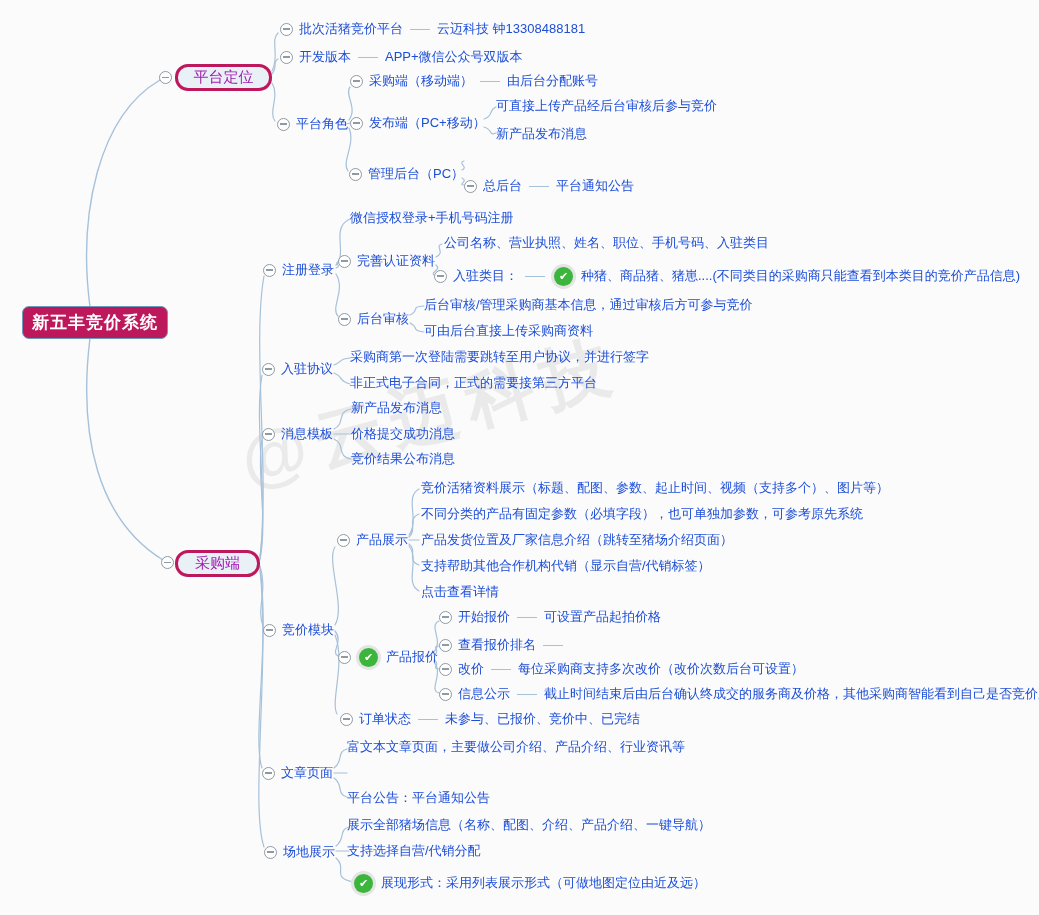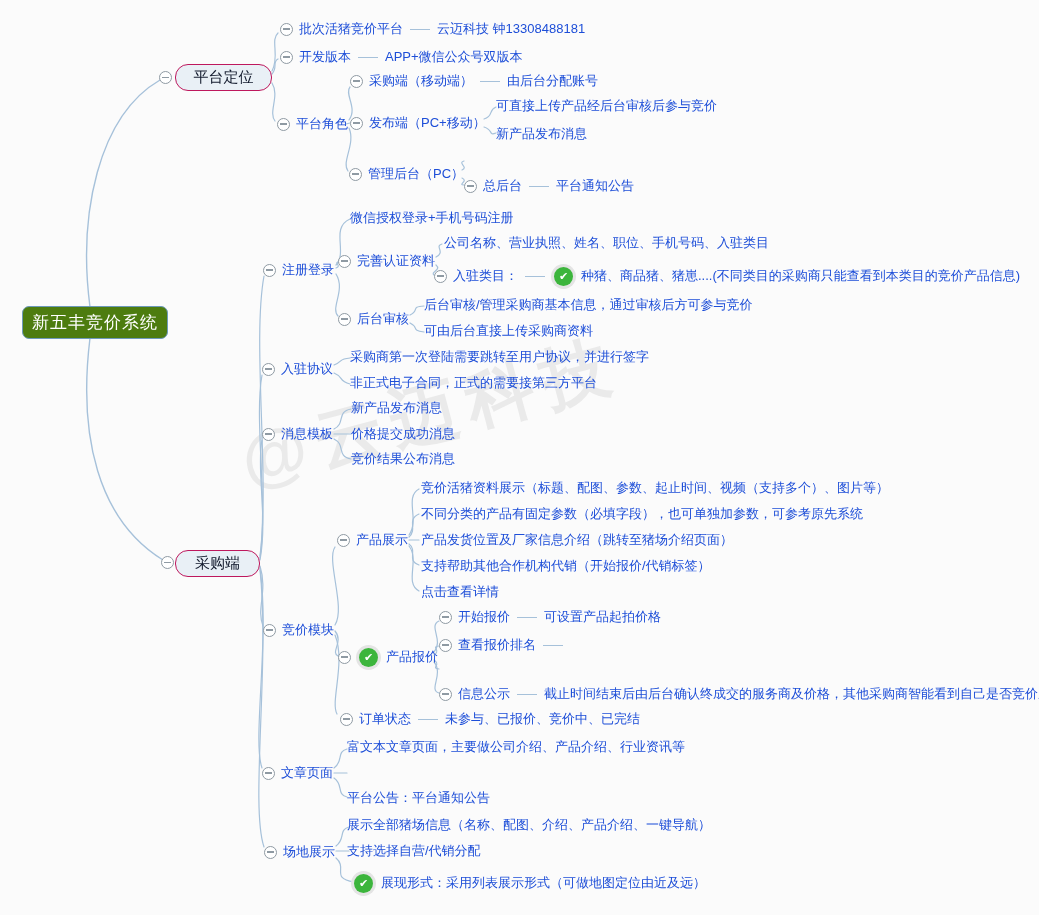--- a/index.html
+++ b/index.html
@@ -12,24 +12,24 @@
   .row{position:absolute;display:flex;align-items:center;height:20px;white-space:nowrap;z-index:2}
   .c{box-sizing:border-box;flex:0 0 13px;width:13px;height:13px;border:1px solid #8f9aa3;
      border-radius:50%;background:#fff;position:relative;margin-right:6px}
   .c::after{content:"";position:absolute;left:2px;top:4.6px;width:7px;height:1.6px;background:#8f9aa3}
   .c.abs{position:absolute;z-index:2;margin:0}
   .lb,.nt{font-size:13px;color:#1d4ed8}
   .dh{flex:0 0 20px;width:20px;height:0;border-top:1.5px solid #a6c1da;margin:0 7px}
   .ck{box-sizing:border-box;flex:0 0 19px;width:19px;height:19px;border-radius:50%;background:#3cb53c;
       color:#fff;font-size:11px;line-height:19px;text-align:center;font-weight:bold;
       box-shadow:0 0 0 3px #e4e4e4;margin:0 8px 0 2px}
-  .topic{position:absolute;z-index:2;box-sizing:border-box;background:#e9f0f6;border:1px solid #be185d;
-         border-radius:13px;font-size:15px;color:#0f172a;display:flex;align-items:center;justify-content:center}
-  .root{position:absolute;z-index:2;left:22px;top:306px;width:146px;height:33px;background:#4d7c0f;
-        border:1px solid #6d99ba;box-sizing:border-box;border-radius:7px;color:#fff;font-weight:normal;
+  .topic{position:absolute;z-index:2;box-sizing:border-box;background:#e9f0f6;border:3px solid #be185d;
+         border-radius:13px;font-size:15px;color:#a21caf;display:flex;align-items:center;justify-content:center}
+  .root{position:absolute;z-index:2;left:22px;top:306px;width:146px;height:33px;background:#be185d;
+        border:1px solid #6d99ba;box-sizing:border-box;border-radius:7px;color:#fff;font-weight:bold;
         font-size:17px;display:flex;align-items:center;justify-content:center;letter-spacing:1px}
 </style>
 </head>
 <body>
 
 <div class="canvas">
 
   <div class="wm">@云迈科技</div>
 
   <svg class="edges" width="1039" height="915" viewBox="0 0 1039 915">
@@ -202,21 +202,21 @@
     <span class="nt">不同分类的产品有固定参数（必填字段），也可单独加参数，可参考原先系统</span>
   </div>
   <div class="row" style="left:337px;top:530px">
     <span class="c"></span>
     <span class="lb">产品展示</span>
   </div>
   <div class="row" style="left:421px;top:530px">
     <span class="nt">产品发货位置及厂家信息介绍（跳转至猪场介绍页面）</span>
   </div>
   <div class="row" style="left:421px;top:556px">
-    <span class="nt">支持帮助其他合作机构代销（开始报价/代销标签）</span>
+    <span class="nt">支持帮助其他合作机构代销（显示自营/代销标签）</span>
   </div>
   <div class="row" style="left:421px;top:582px">
     <span class="nt">点击查看详情</span>
   </div>
 
   <div class="row" style="left:439px;top:607px">
     <span class="c"></span>
     <span class="lb">开始报价</span>
     <span class="dh"></span>
     <span class="nt">可设置产品起拍价格</span>
@@ -227,20 +227,26 @@
   </div>
   <div class="row" style="left:439px;top:635px">
     <span class="c"></span>
     <span class="lb">查看报价排名</span>
     <span class="dh"></span>
   </div>
   <div class="row" style="left:338px;top:647px">
     <span class="c"></span>
     <span class="ck">✔</span>
     <span class="lb">产品报价</span>
+  </div>
+  <div class="row" style="left:439px;top:659px">
+    <span class="c"></span>
+    <span class="lb">改价</span>
+    <span class="dh"></span>
+    <span class="nt">每位采购商支持多次改价（改价次数后台可设置）</span>
   </div>
   <div class="row" style="left:439px;top:684px">
     <span class="c"></span>
     <span class="lb">信息公示</span>
     <span class="dh"></span>
     <span class="nt">截止时间结束后由后台确认终成交的服务商及价格，其他采购商智能看到自己是否竞价成功</span>
   </div>
   <div class="row" style="left:340px;top:709px">
     <span class="c"></span>
     <span class="lb">订单状态</span>

